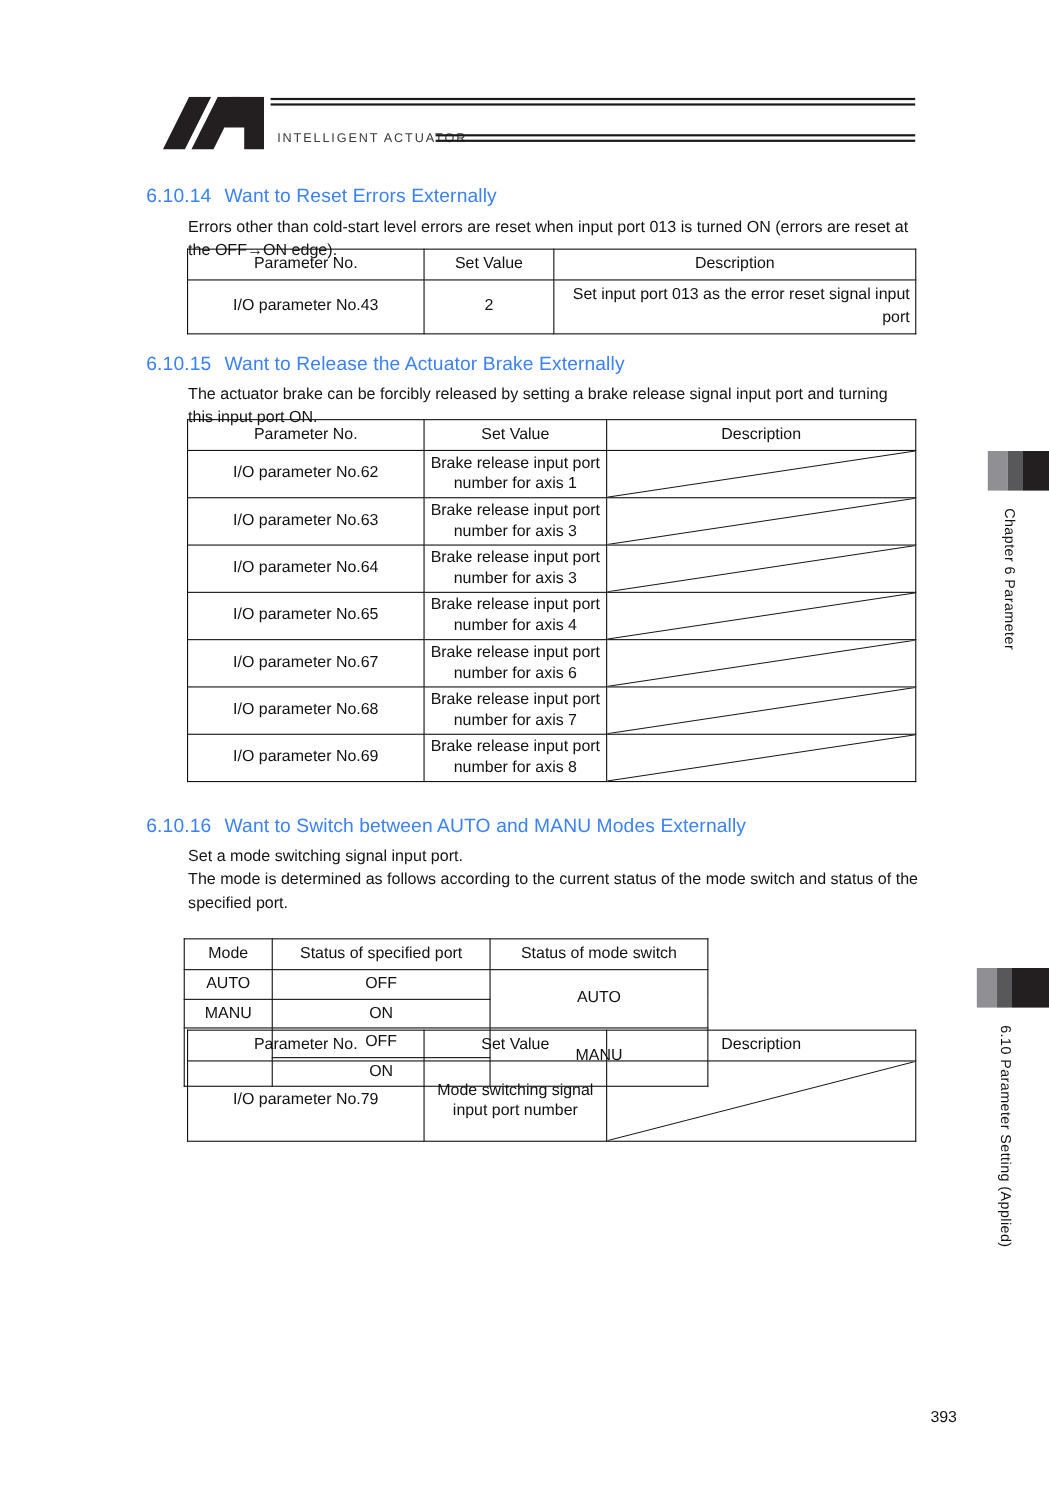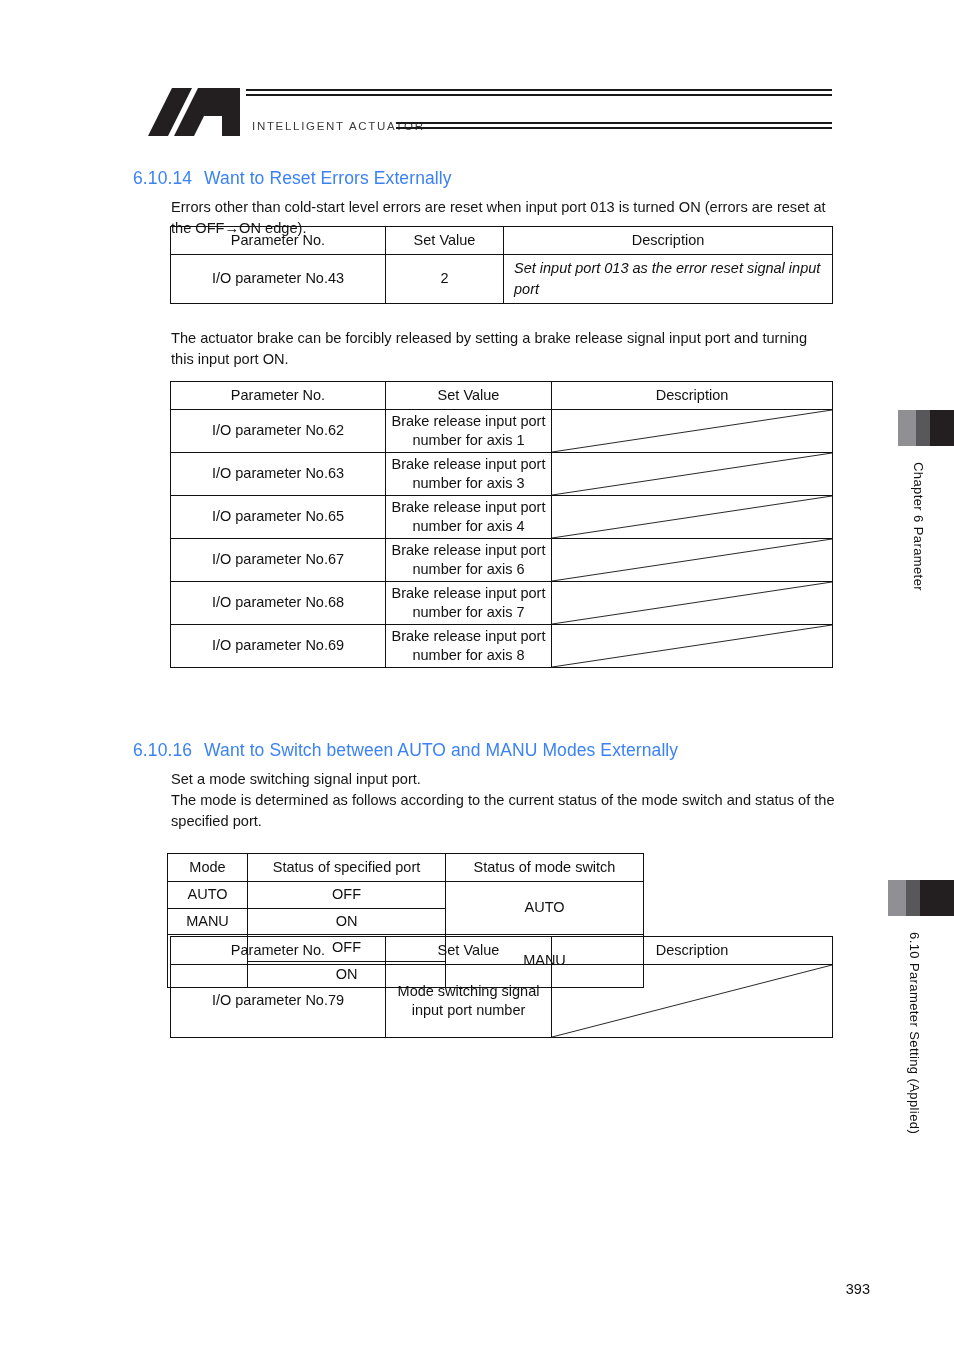--- a/index.html
+++ b/index.html
@@ -133,24 +133,23 @@
     left: 0;
     top: 0;
   }
 
   
   .tbl-14 { position: absolute; left: 170px; top: 226px; width: 662px; }
   .tbl-14 col.c1 { width: 215px; }
   .tbl-14 col.c2 { width: 118px; }
   .tbl-14 col.c3 { width: 329px; }
   .tbl-14 td.desc {
-    text-align: left;
+    text-align: right;
     padding-left: 10px;
     line-height: 21px;
-    font-style: italic;
   }
 
   
   .tbl-15 { position: absolute; left: 170px; top: 381px; width: 662px; }
   .tbl-15 col.c1 { width: 215px; }
   .tbl-15 col.c2 { width: 166px; }
   .tbl-15 col.c3 { width: 281px; }
   .tbl-15 td.setval { line-height: 19px; padding: 2px 4px; }
   .tbl-15 tbody td { height: 32px; }
 
@@ -241,20 +240,23 @@
     <tbody>
       <tr>
         <td class="left-cell">I/O parameter No.43</td>
         <td>2</td>
         <td class="desc">Set input port 013 as the error reset signal input port</td>
       </tr>
     </tbody>
   </table>
 
   <div class="section" style="left:133px; top:320px; width:700px;">
+    <h2 class="sec-title">
+      <span class="num">6.10.15</span><span>Want to Release the Actuator Brake Externally</span>
+    </h2>
     <p class="body-text" style="margin-top:8px; width:662px;">The actuator brake can be forcibly released by setting a brake release signal input port and turning this input port ON.</p>
   </div>
 
   <table class="doc tbl-15">
     <colgroup>
         <col class="c1">
         <col class="c2">
         <col class="c3">
       </colgroup>
     <thead>
@@ -277,20 +279,29 @@
         <tr>
           <td class="left-cell">I/O parameter No.63</td>
           <td class="setval">Brake release input port number for axis 3</td>
           <td class="slash">
             <svg preserveAspectRatio="none" viewBox="0 0 100 100">
               <line x1="0" y1="100" x2="100" y2="0" stroke="#111" stroke-width="0.9" vector-effect="non-scaling-stroke"></line>
             </svg>
           </td>
         </tr>
         <tr>
+          <td class="left-cell">I/O parameter No.64</td>
+          <td class="setval">Brake release input port number for axis 3</td>
+          <td class="slash">
+            <svg preserveAspectRatio="none" viewBox="0 0 100 100">
+              <line x1="0" y1="100" x2="100" y2="0" stroke="#111" stroke-width="0.9" vector-effect="non-scaling-stroke"></line>
+            </svg>
+          </td>
+        </tr>
+        <tr>
           <td class="left-cell">I/O parameter No.65</td>
           <td class="setval">Brake release input port number for axis 4</td>
           <td class="slash">
             <svg preserveAspectRatio="none" viewBox="0 0 100 100">
               <line x1="0" y1="100" x2="100" y2="0" stroke="#111" stroke-width="0.9" vector-effect="non-scaling-stroke"></line>
             </svg>
           </td>
         </tr>
         <tr>
           <td class="left-cell">I/O parameter No.67</td>

